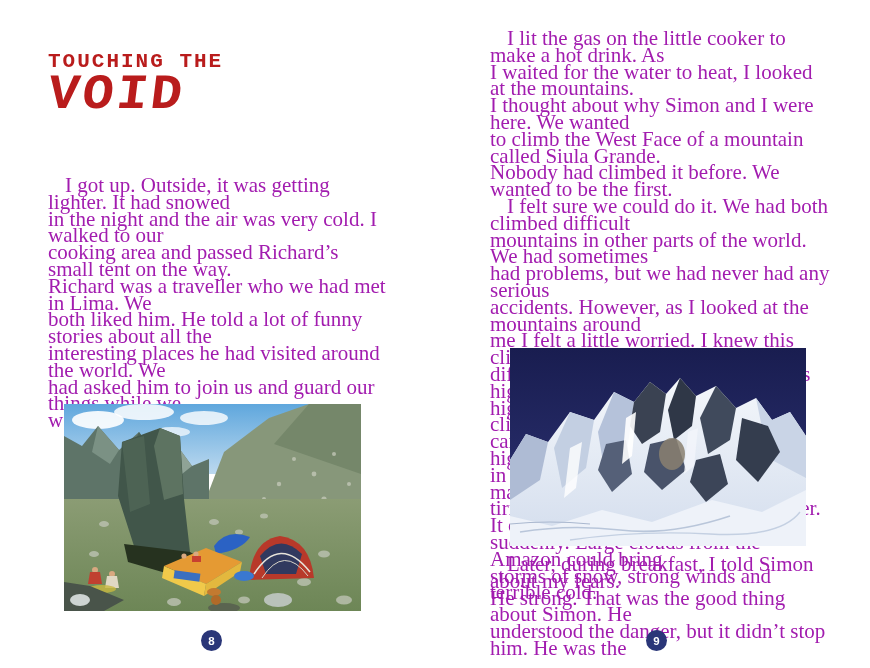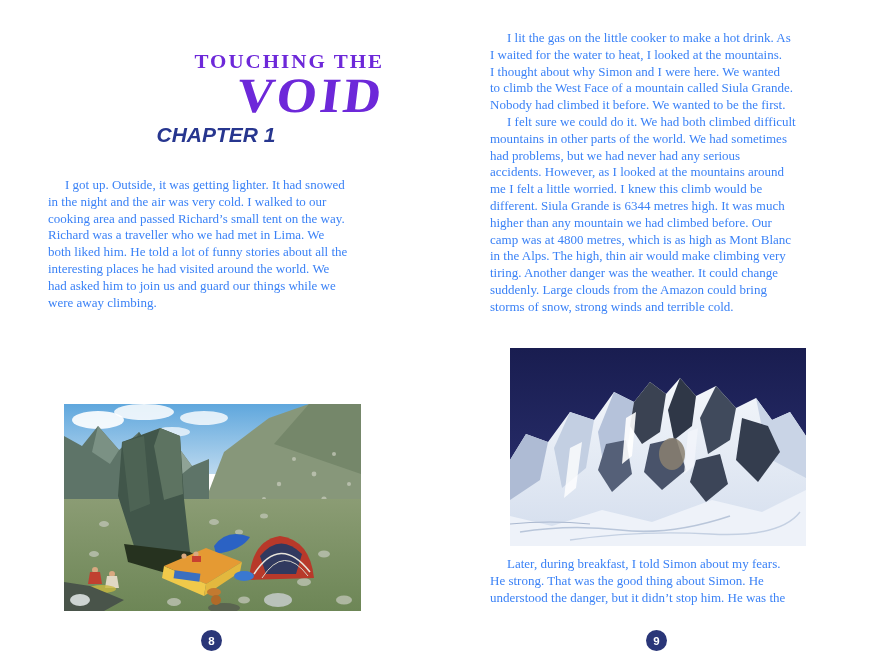--- a/index.html
+++ b/index.html
@@ -10,42 +10,42 @@
     overflow:hidden;
     font-family:"Liberation Serif", serif;
   }
   
   .page{position:absolute;top:0;height:668px;}
   #left-page{left:0;width:435px;}
   #right-page{left:435px;width:435px;}
 
   .logo-wrap{
     position:absolute;left:48px;top:52px;width:336px;
-    text-align:right;color:#6d28d9;
-    font-family:Liberation Serif, serif;
+    text-align:left;color:#b91c1c;
+    font-family:Liberation Mono, monospace;
   }
   .logo-line1{
     font-size:21px;font-weight:bold;letter-spacing:2px;
     transform:scaleY(.92);line-height:20px;
   }
   .logo-line2{
     font-size:52px;font-weight:bold;letter-spacing:3px;
     transform:skewX(-7deg) scaleY(.95);
     line-height:46px;margin-top:1px;
   }
   .chapter-heading,.chapter-subtitle{
     position:absolute;left:48px;width:336px;text-align:center;
     font-family:"Liberation Sans", sans-serif;
     font-style:italic;font-weight:bold;
     color:#27368f;font-size:21px;line-height:24px;
   }
   .chapter-heading{top:123px;}
   .chapter-subtitle{top:147px;}
 
-  .body-col{position:absolute;color:#3b82f6;font-size:13px;line-height:16.8px;}
+  .body-col{position:absolute;color:#a21caf;font-size:21px;line-height:16.8px;}
   .para{white-space:pre-line;text-indent:17px;margin:0;}
   #left-body{left:48px;top:177px;width:338px;}
   #right-body{left:55px;top:30px;width:340px;}
   #right-body-lower{left:55px;top:556px;width:340px;}
 
   .photo{position:absolute;display:block;}
   #camp-photo{left:64px;top:404px;}
   #mountain-photo{left:75px;top:348px;}
 
   .page-badge{
@@ -62,21 +62,20 @@
 
 <div id="spread">
 
   <div class="page" id="left-page">
 
     <div class="logo-wrap">
       <div class="logo-line1">TOUCHING THE</div>
       <div class="logo-line2">VOID</div>
     </div>
 
-    <div class="chapter-heading">CHAPTER 1</div>
 
     <div class="body-col" id="left-body">
       <p class="para">I got up. Outside, it was getting lighter. It had snowed
 in the night and the air was very cold. I walked to our
 cooking area and passed Richard’s small tent on the way.
 Richard was a traveller who we had met in Lima. We
 both liked him. He told a lot of funny stories about all the
 interesting places he had visited around the world. We
 had asked him to join us and guard our things while we
 were away climbing.</p>

